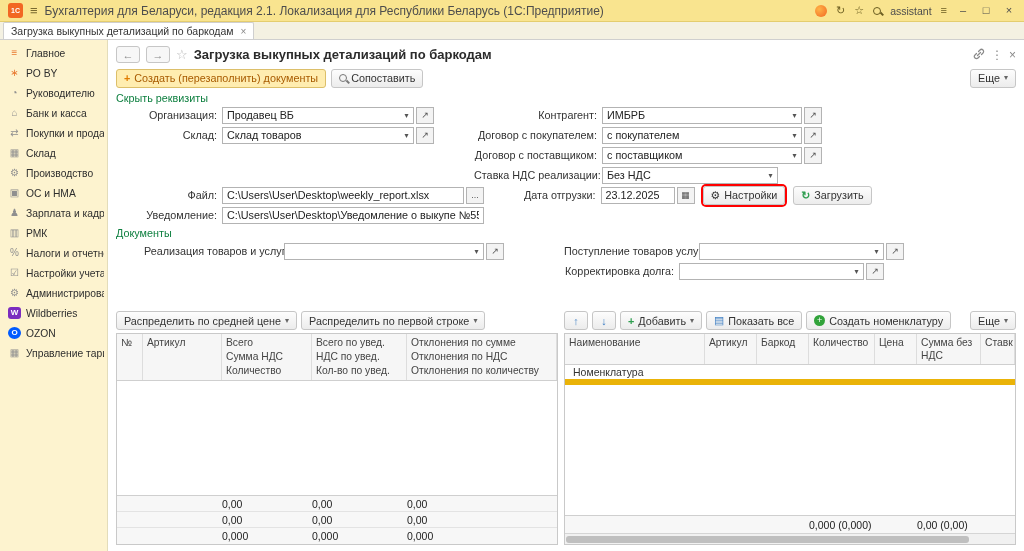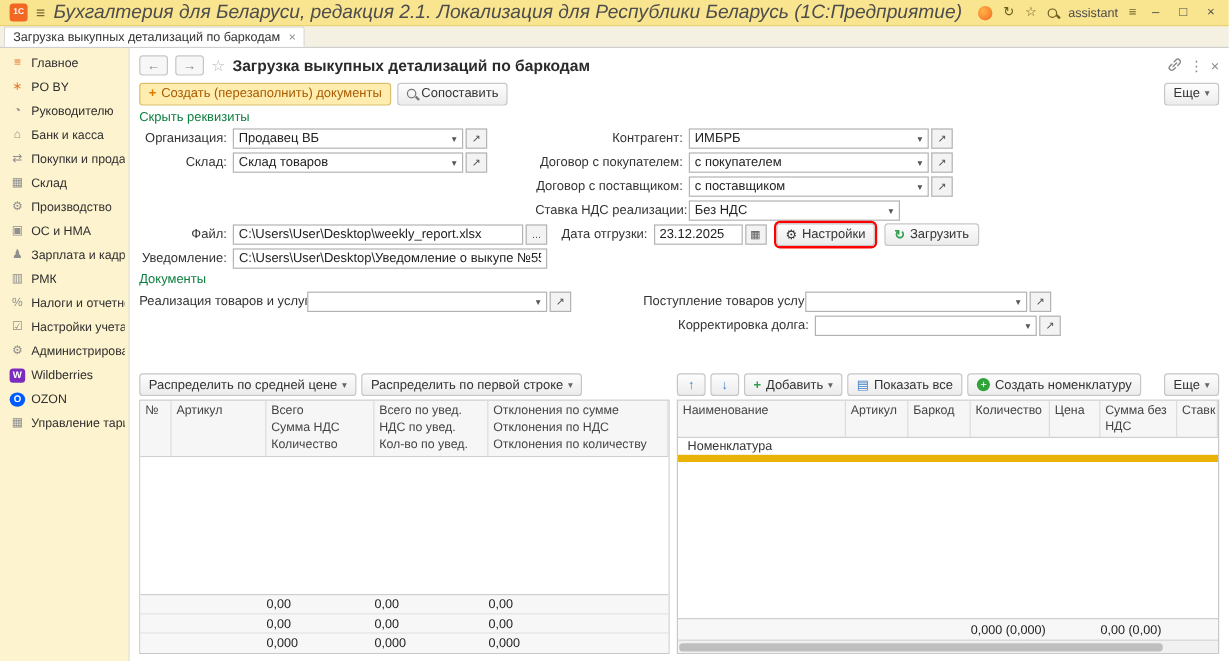--- a/index.html
+++ b/index.html
@@ -5,21 +5,21 @@
   * { margin:0; padding:0; box-sizing:border-box; }
   html,body { width:1024px; height:551px; overflow:hidden; background:#fff;
     font-family:"Liberation Sans", sans-serif; font-size:11px; color:#333; }
 
   
   .titlebar { height:22px; background:#f9e48f; border-bottom:1px solid #e4cd6f;
     display:flex; align-items:center; gap:7px; padding:0 8px; }
   .logo { width:15px; height:15px; background:#f26722; border-radius:3px; color:#fff;
     font-size:7px; font-weight:bold; display:flex; align-items:center; justify-content:center; flex:none; }
   .tb-menu { color:#7a6a2f; font-size:13px; line-height:1; }
-  .tb-title { flex:1; color:#4d4d4d; font-size:16px; white-space:nowrap; overflow:hidden;font-style:italic; }
+  .tb-title { flex:1; color:#4d4d4d; font-size:12px; white-space:nowrap; overflow:hidden; }
   .tb-right { display:flex; align-items:center; gap:9px; }
   .notif-circle { width:12px; height:12px; border-radius:50%;
     background:radial-gradient(circle at 35% 35%, #ffb347, #f26722); flex:none; }
   .tb-ic { color:#6b5d20; font-size:11px; line-height:1; }
   .icon-mag { position:relative; width:8px; height:8px; border:1.4px solid #6b5d20; border-radius:50%;
     display:inline-block; flex:none; }
   .icon-mag::after { content:""; position:absolute; width:4px; height:1.5px; background:#6b5d20;
     right:-3.5px; bottom:-1px; transform:rotate(45deg); }
   .tb-user { color:#4d4d4d; font-size:10.5px; }
   .win-btn { width:14px; text-align:center; color:#4d4d4d; font-size:11px; line-height:1; }
@@ -70,21 +70,21 @@
   .icon-mag.dark { border-color:#777; } .icon-mag.dark::after { background:#777; }
 
   .link { color:#0d7f3f; font-size:10.8px; cursor:pointer; }
   .link-row { height:15px; padding:0 8px; display:flex; align-items:center; }
 
   
   .frow { height:20px; display:flex; align-items:center; padding:0 8px; }
   .half-left { width:330px; flex:none; display:flex; align-items:center; }
   .half-right { display:flex; align-items:center; }
   .flabel { font-size:10.8px; color:#333; text-align:right; padding-right:5px; flex:none;
-    white-space:nowrap; overflow:hidden; }
+    white-space:nowrap; overflow:hidden;margin-left:28px; }
   .w78 { width:78px; } .w128 { width:128px; } .w140 { width:140px; } .w135 { width:135px; }
   .combo { display:flex; align-items:center; height:17px; border:1px solid #b3b3b3; background:#fff; flex:none; }
   .combo-val { flex:1; min-width:0; border:none; outline:none; padding:0 4px; font-size:10.8px;
     font-family:"Liberation Sans", sans-serif; color:#222; background:transparent; }
   .combo-arrow { width:13px; text-align:center; color:#555; font-size:8px; flex:none; cursor:pointer; }
   .mini-btn { width:18px; height:17px; border:1px solid #b3b3b3; background:#f3f3f3; margin-left:2px;
     display:flex; align-items:center; justify-content:center; font-size:9px; color:#555; flex:none; cursor:pointer; }
 
   
   .tables { flex:1; min-height:0; display:flex; gap:6px; padding:2px 8px 6px; }

